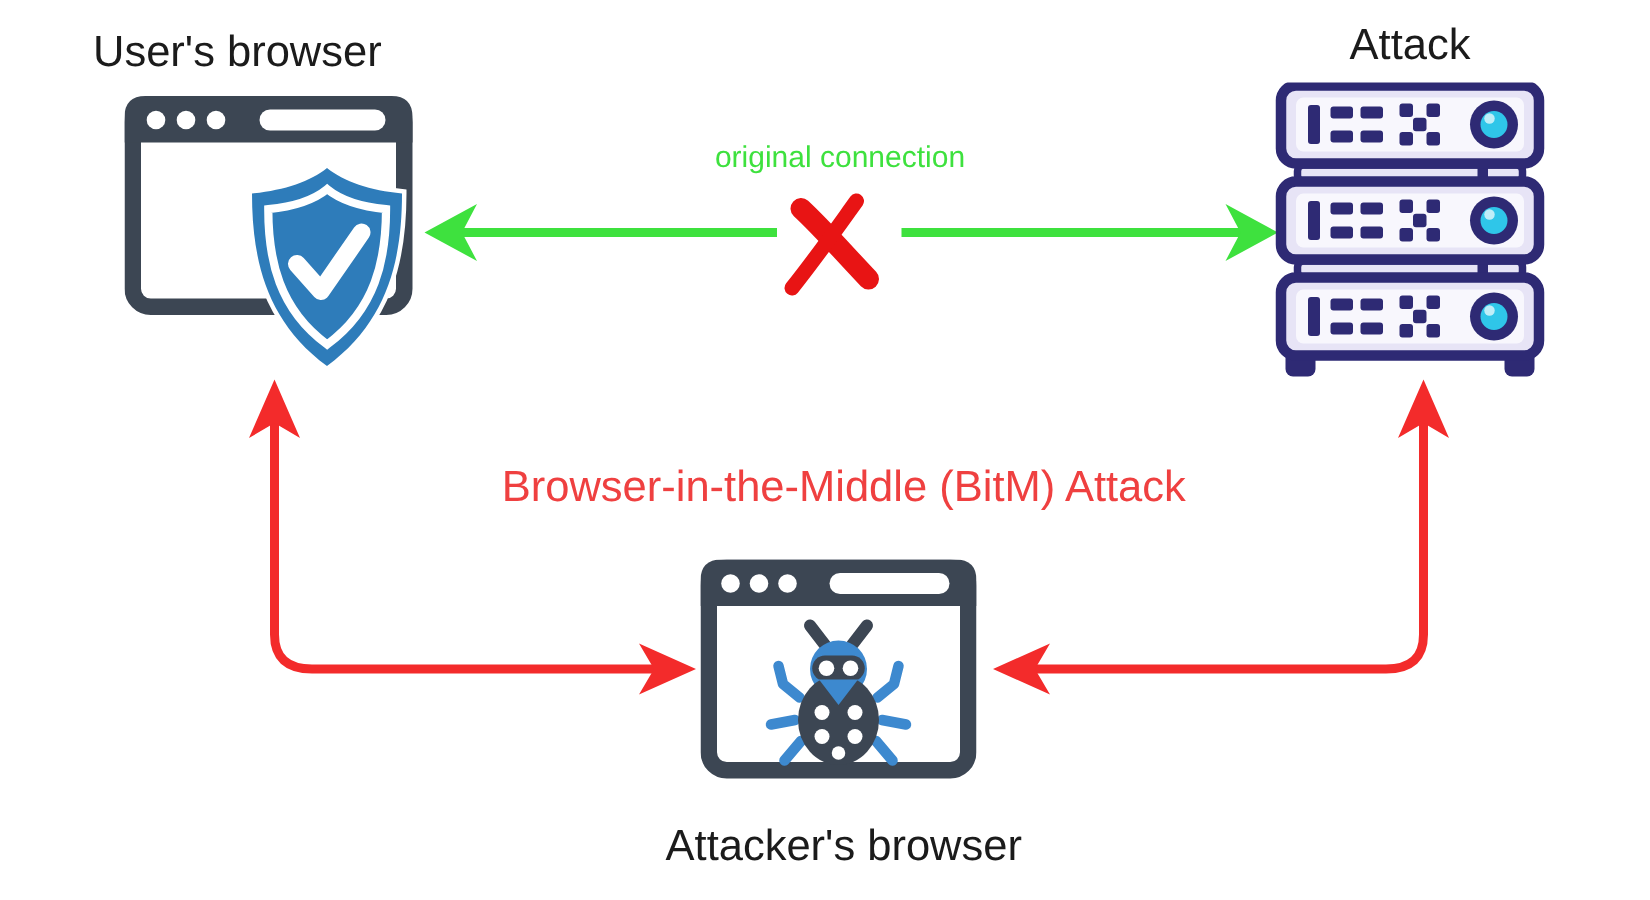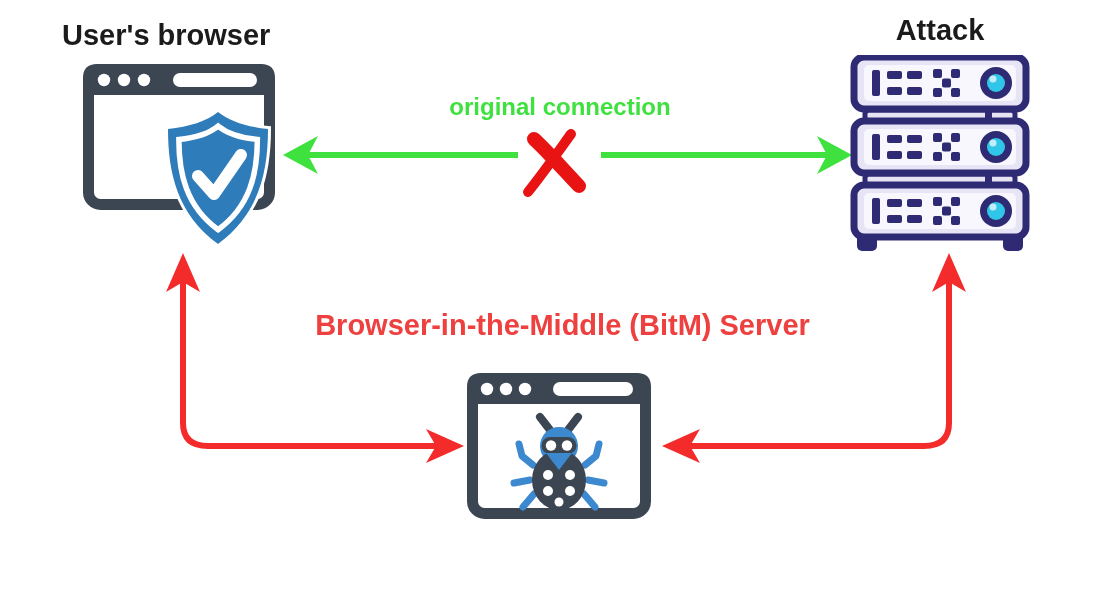--- a/index.html
+++ b/index.html
@@ -1,28 +1,27 @@
 <!DOCTYPE html>
 <html style="--ink: #1b1b1b; --green: #3ee13e; --red: #f32b2b; --red-text: #ef4040; --red-x: #e81414; --slate: #3c4653; --blue: #2e7cba; --bug-blue: #3d89cf; --navy: #2e2a74; --server-fill: #e7e4f6; --server-panel: #f8f7fd; --cyan: #2fc6e9;"><head>
 <meta charset="utf-8">
 <style>
   html,body{margin:0;padding:0;background:#ffffff;}
   .canvas{
     position:relative;width:1100px;height:600px;background:#ffffff;overflow:hidden;
     font-family:"Liberation Sans", sans-serif;
-    font-weight:bold;
   }
   .layer{position:absolute;left:0;top:0;}
   .node-svg{position:absolute;}
   .label{
     position:absolute;color:var(--ink);font-size:29px;line-height:1.1;
     white-space:nowrap;letter-spacing:0px;
   }
   .center{text-align:center;}
-  .green-label{color:var(--green);font-size:24px;}
+  .green-label{color:var(--green);font-size:20px;}
   .red-label{color:var(--red-text);font-size:29px;}
   
   .fill-green{fill:var(--green);}   .stroke-green{stroke:var(--green);}
   .fill-red{fill:var(--red);}       .stroke-red{stroke:var(--red);}
   .stroke-redx{stroke:var(--red-x);}
   .fill-slate{fill:var(--slate);}   .stroke-slate{stroke:var(--slate);}
   .fill-blue{fill:var(--blue);}
   .fill-bugblue{fill:var(--bug-blue);} .stroke-bugblue{stroke:var(--bug-blue);}
   .fill-navy{fill:var(--navy);}     .stroke-navy{stroke:var(--navy);}
   .fill-serverfill{fill:var(--server-fill);}
@@ -178,16 +177,17 @@
       <circle cx="92" cy="129" r="4.5" fill="#ffffff"></circle>
     </g>
   </svg>
 
   <div class="label" style="left:62px;top:20px">User's browser</div>
 
   <div class="label center" style="left:849px;top:15px;width:182px">Attack</div>
 
   <div class="label green-label center" style="left:415px;top:94px;width:290px">original connection</div>
 
-  <div class="label red-label center" style="left:285px;top:310px;width:555px">Browser-in-the-Middle (BitM) Server</div>
+  <div class="label red-label center" style="left:285px;top:310px;width:555px">Browser-in-the-Middle (BitM) Attack</div>
 
+  <div class="label center" style="left:420px;top:549px;width:285px">Attacker's browser</div>
 
 </div>
 
 </body></html>

